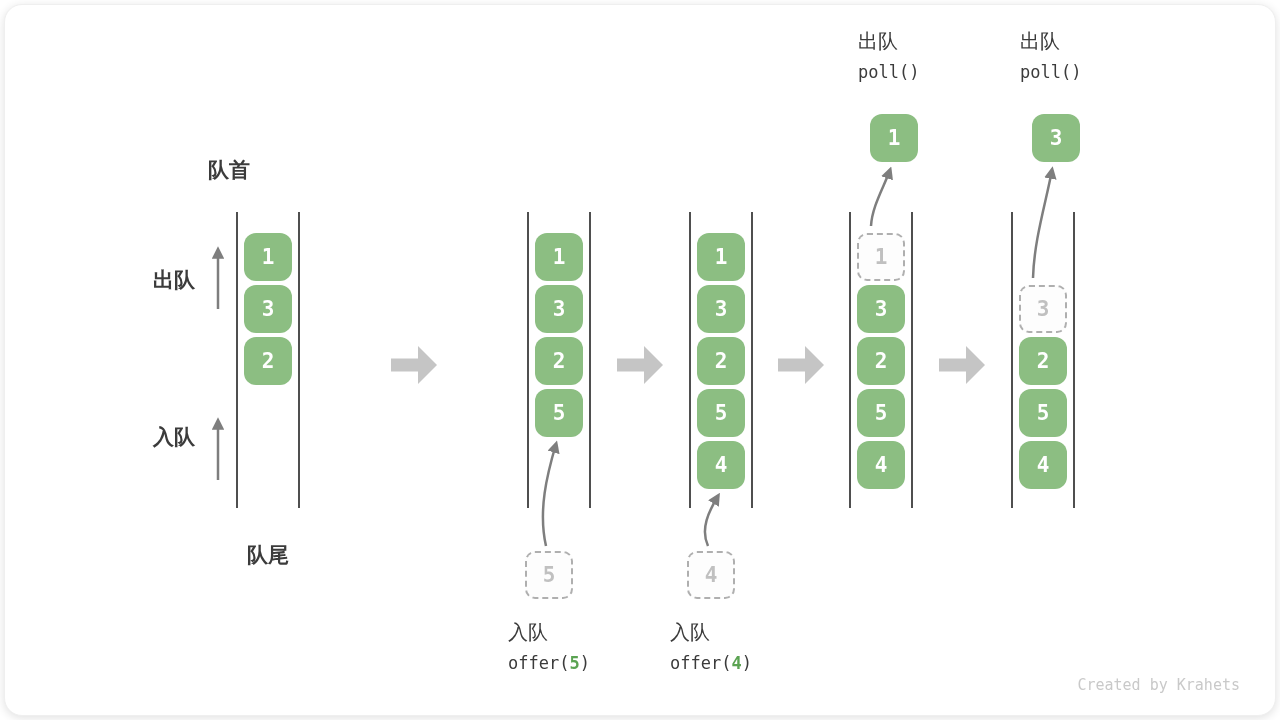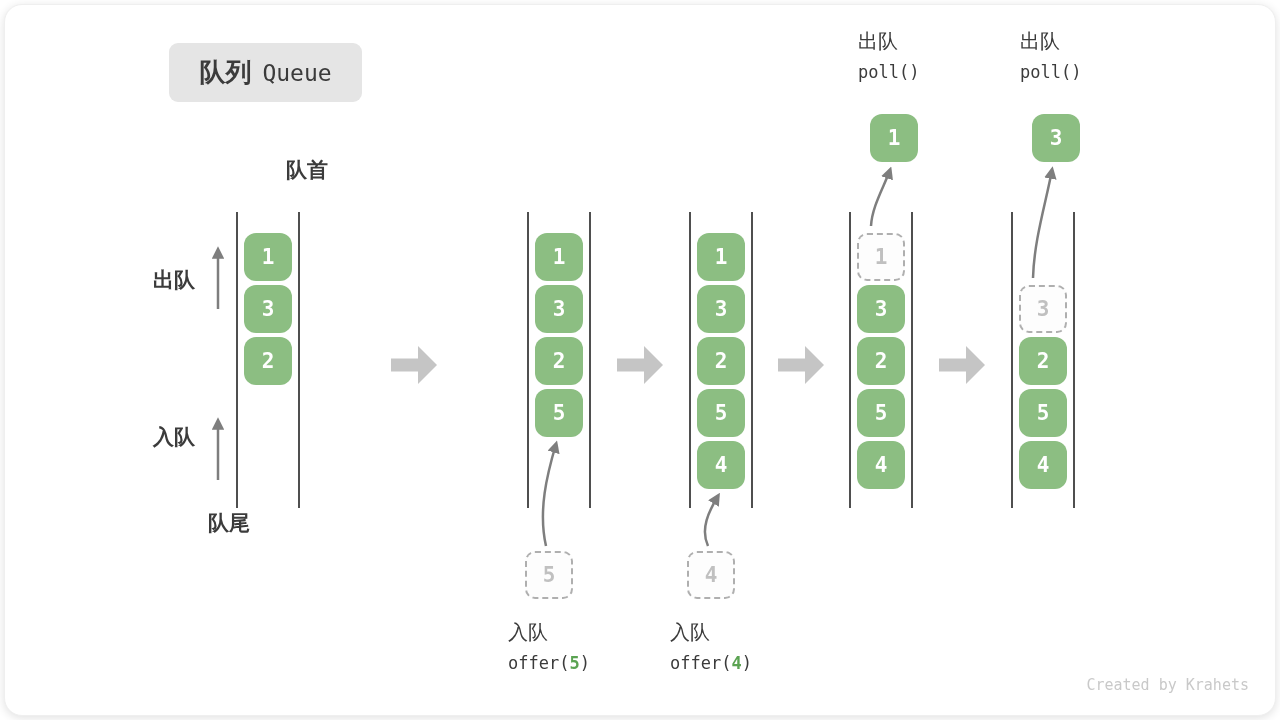--- a/index.html
+++ b/index.html
@@ -10,22 +10,22 @@
   .layer { position: absolute; inset: 0; width: 1280px; height: 720px; }
   #overlay { position: absolute; inset: 0; width: 1280px; height: 720px; pointer-events: none; }
 
   .badge { position: absolute; left: 169px; top: 43px; width: 193px; height: 59px;
     background: var(--badge-bg); border-radius: 9px; display: flex; align-items: center;
     justify-content: center; gap: 11px; color: var(--text); }
   .badge-zh { font-size: 26px; font-weight: 700; }
   .badge-en { font-family: "DejaVu Sans Mono", monospace; font-size: 23px; font-weight: 500; }
 
   .lbl { position: absolute; font-weight: 700; font-size: 21px; color: var(--text); }
-  .lbl-front { left: 208px; top: 156px; width: 120px; text-align: right; }
-  .lbl-rear  { left: 208px; top: 509px; width: 120px; }
+  .lbl-front { left: 208px; top: 156px; width: 120px; text-align: left; }
+  .lbl-rear  { left: 208px; top: 541px; width: 120px; text-align: center; }
   .lbl-deq   { left: 143px; top: 266px; width: 52px; text-align: right; }
   .lbl-enq   { left: 143px; top: 423px; width: 52px; text-align: right; }
 
   .wall { position: absolute; width: 1.6px; height: 296px; top: 212px; background: var(--wall); }
 
   .cell { position: absolute; width: 48px; height: 48px; border-radius: 12px;
     display: flex; align-items: center; justify-content: center;
     font-family: "DejaVu Sans Mono", monospace; font-size: 21px; font-weight: bold; }
   .cell.solid { background: var(--green); color: #ffffff; }
   .cell.dashed { border: 2px dashed var(--dash-border); border-radius: 10px;
@@ -34,21 +34,21 @@
   .caption, .header { position: absolute; color: var(--text); }
   .cap-op { font-size: 20px; font-weight: 500; margin-bottom: 7px; }
   .cap-code { font-family: "DejaVu Sans Mono", monospace; font-size: 17px; font-weight: 500; }
   .cap-code .arg { color: var(--accent); font-weight: bold; }
 
   .step-arrow { position: absolute; width: 47px; height: 40px; }
   .step-arrow svg { display: block; }
 
   .flow { fill: none; stroke: var(--flow); stroke-width: 2.5px; }
 
-  .watermark { position: absolute; right: 31px; top: 676px;
+  .watermark { position: absolute; right: 40px; top: 676px;
     font-family: "DejaVu Sans Mono", monospace; font-size: 15px; color: var(--wm); }
 </style>
 </head>
 <body>
 
 <div class="card"></div>
 
 <div class="layer">
 
   <svg id="overlay" viewBox="0 0 1280 720" xmlns="http://www.w3.org/2000/svg">
@@ -58,24 +58,20 @@
       </marker>
     </defs>
     <path class="flow" d="M 218 309 L 218 250" marker-end="url(#ah)"></path>
     <path class="flow" d="M 218 480 L 218 421" marker-end="url(#ah)"></path>
   <path class="flow" d="M 546 546 C 538 510.3 547 474.6 556 444" marker-end="url(#ah)"></path>
       <path class="flow" d="M 708 546 C 700 528.5 709 511 718 496" marker-end="url(#ah)"></path>
       <path class="flow" d="M 871 226 C 872 206.4 884 186.8 890 170" marker-end="url(#ah)"></path>
       <path class="flow" d="M 1033 278 C 1034 240.2 1046 202.4 1052 170" marker-end="url(#ah)"></path>
     </svg>
 
-  <div class="badge">
-    <span class="badge-zh">队列</span>
-    <span class="badge-en">Queue</span>
-  </div>
 
   <div class="lbl lbl-front">队首</div>
   <div class="lbl lbl-rear">队尾</div>
   <div class="lbl lbl-deq">出队</div>
   <div class="lbl lbl-enq">入队</div>
 
   <div id="states-root">
       <div class="wall" style="position: absolute; left: 236px;"></div>
       <div class="wall" style="position: absolute; left: 298px;"></div>
       <div class="cell solid" style="position: absolute; left: 244px; top: 233px;">

